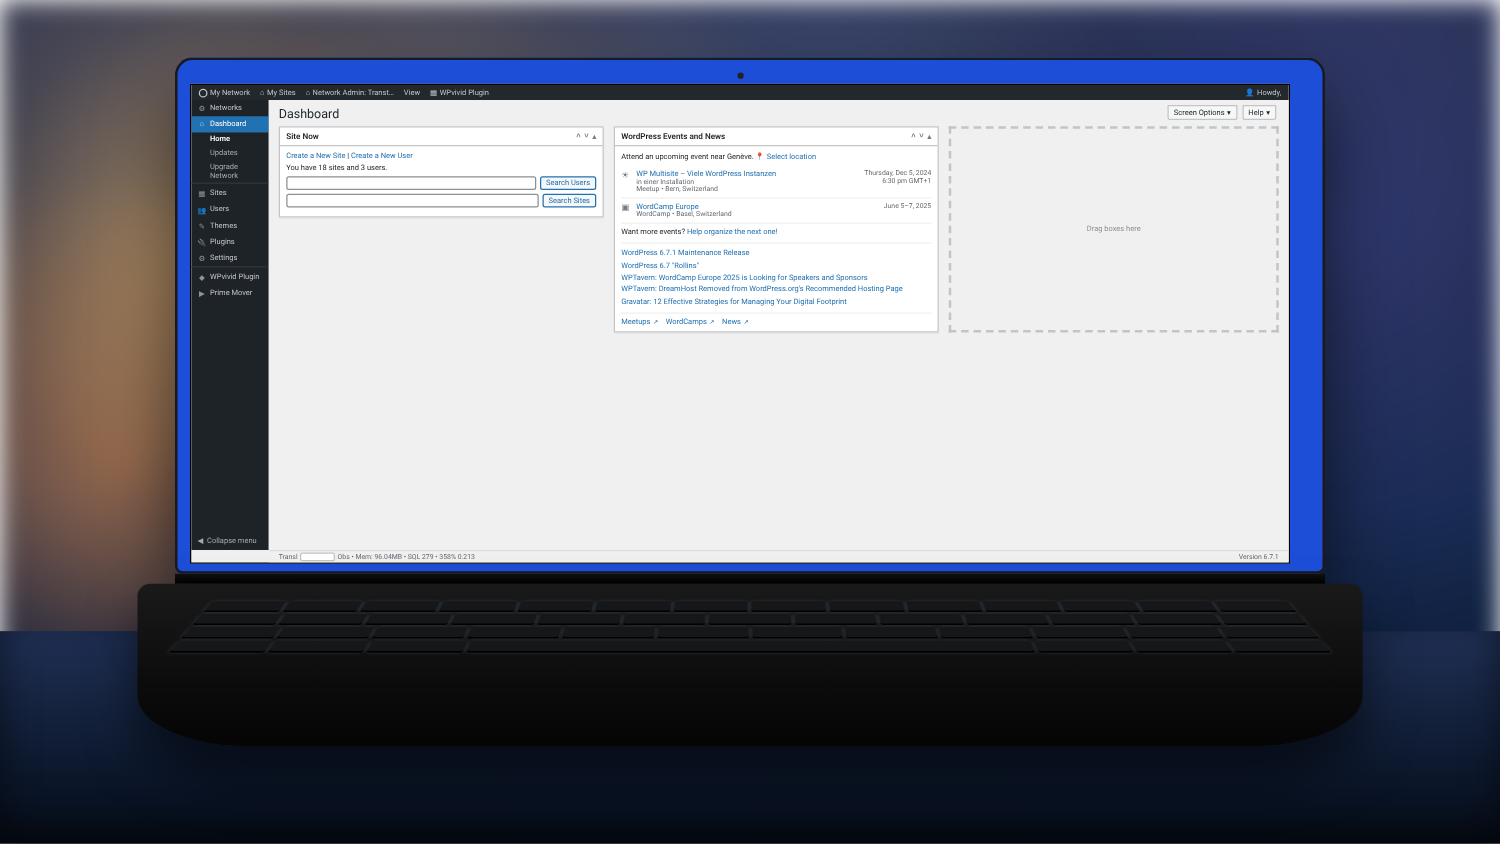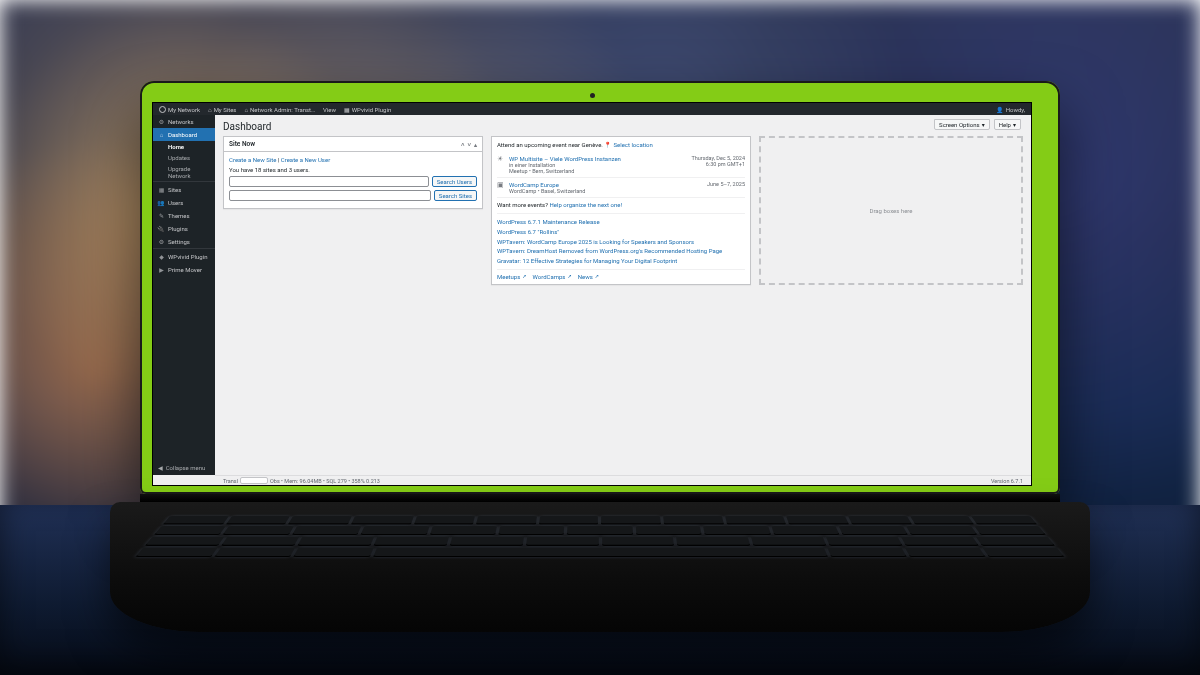--- a/index.html
+++ b/index.html
@@ -24,25 +24,24 @@
   box-shadow: 0 -10px 30px rgba(0,0,0,0.5) inset;
 }
 
 
 .laptop {
   position: absolute; left: 50%; top: 46px;
   transform: translateX(-50%);
   width: 920px;
 }
 .bezel {
-  background: #84cc16;
+  background: #1d4ed8;
   border-radius: 14px 14px 6px 6px;
   padding: 12px 28px 8px 12px;
   box-shadow: 0 30px 60px rgba(0,0,0,0.6), inset 0 0 0 2px #1a1a1a;
-  margin-top: 35px;
 }
 .camera { width:5px; height:5px; background:#222; border-radius:50%; margin:0 auto 4px; }
 .screen {
   width: 100%; height: 384px;
   background: #f0f0f1;
   border: 1px solid #000;
   position: relative;
   overflow: hidden;
 }
 .hinge { height:8px; background:linear-gradient(180deg,#111 0%,#000 100%); }
@@ -287,20 +286,28 @@
                     <div class="search-row">
                       <input type="text" style="">
                       <button>Search Sites</button>
                     </div>
                   </div>
                 </div>
               </div>
 
               <div class="col">
                 <div class="postbox">
+                  <div class="hndle">
+                    <span>WordPress Events and News</span>
+                    <span class="handle-actions">
+                      <span>˄</span>
+                      <span>˅</span>
+                      <span>▴</span>
+                    </span>
+                  </div>
                   <div class="inside">
                     <div class="events-intro">
                       <span>Attend an upcoming event near Genève.</span>
                       <span class="pin">📍</span>
                       <a>Select location</a>
                     </div>
 
                     <div class="event">
                       <div class="ev-icon">☀</div>
                       <div class="ev-body">

